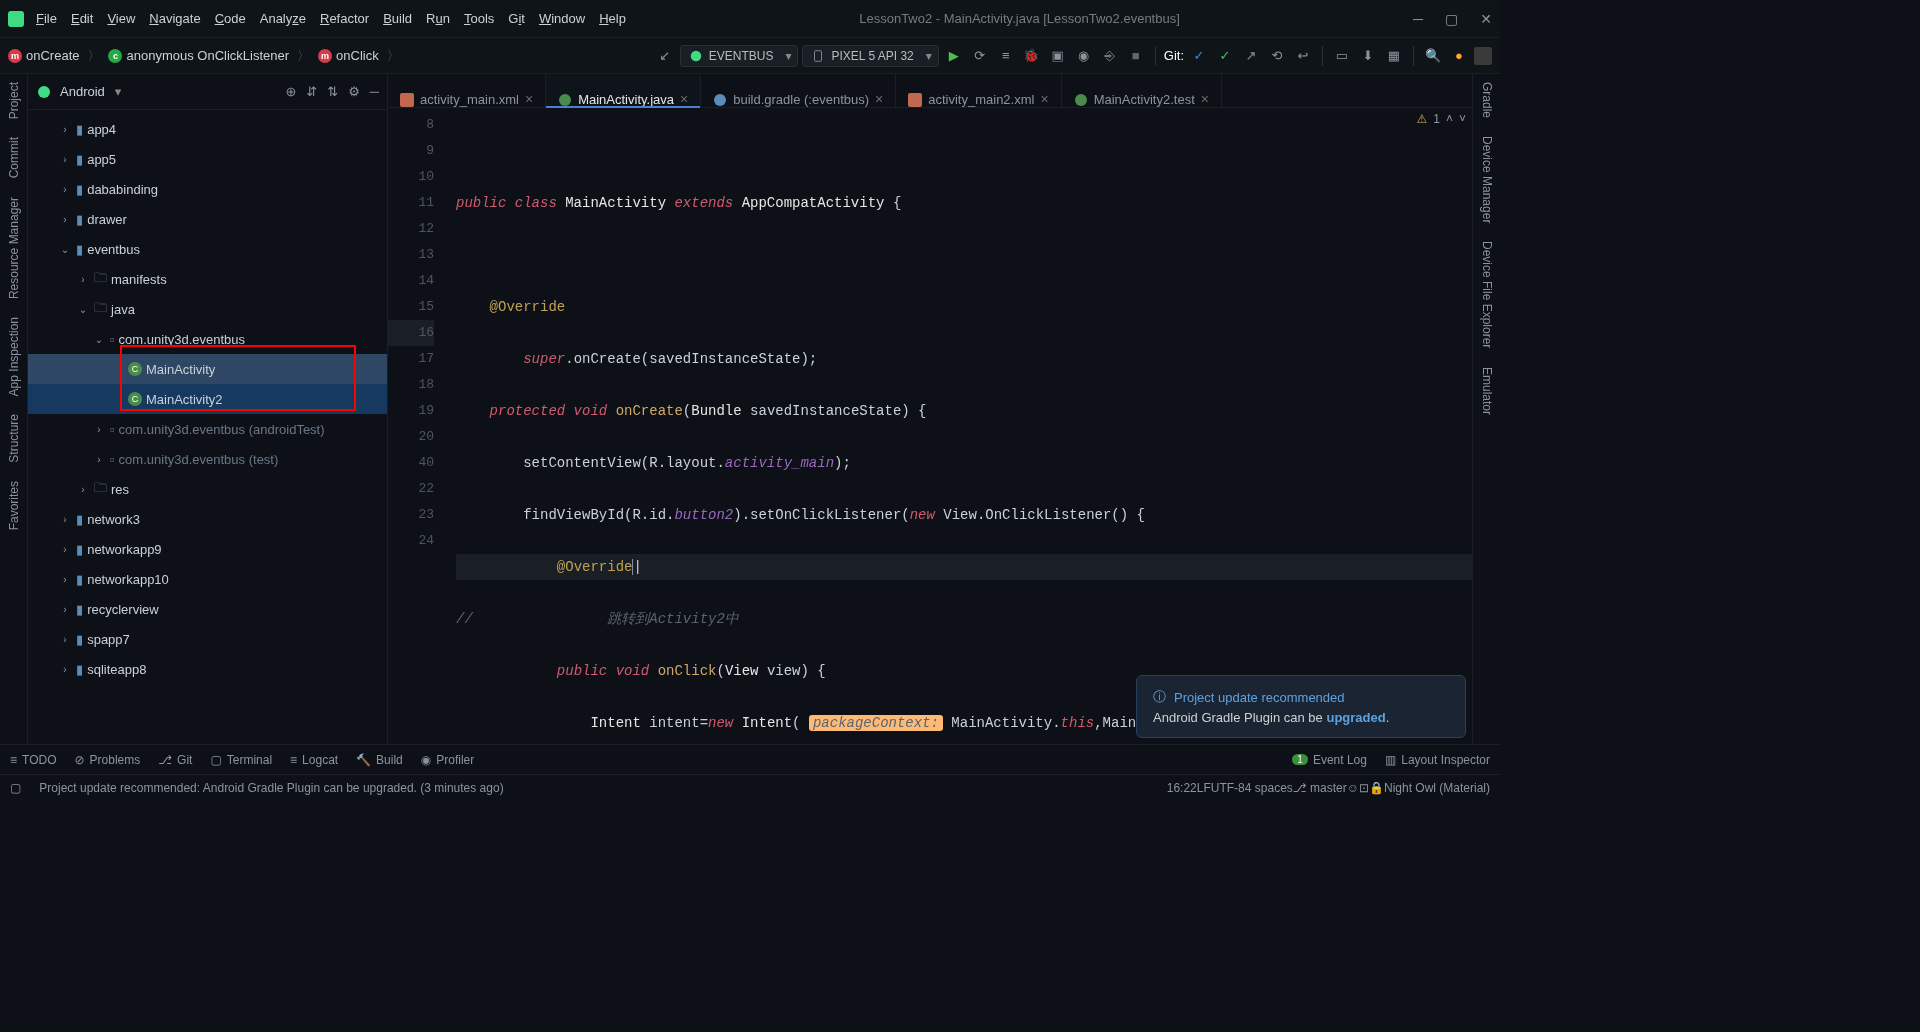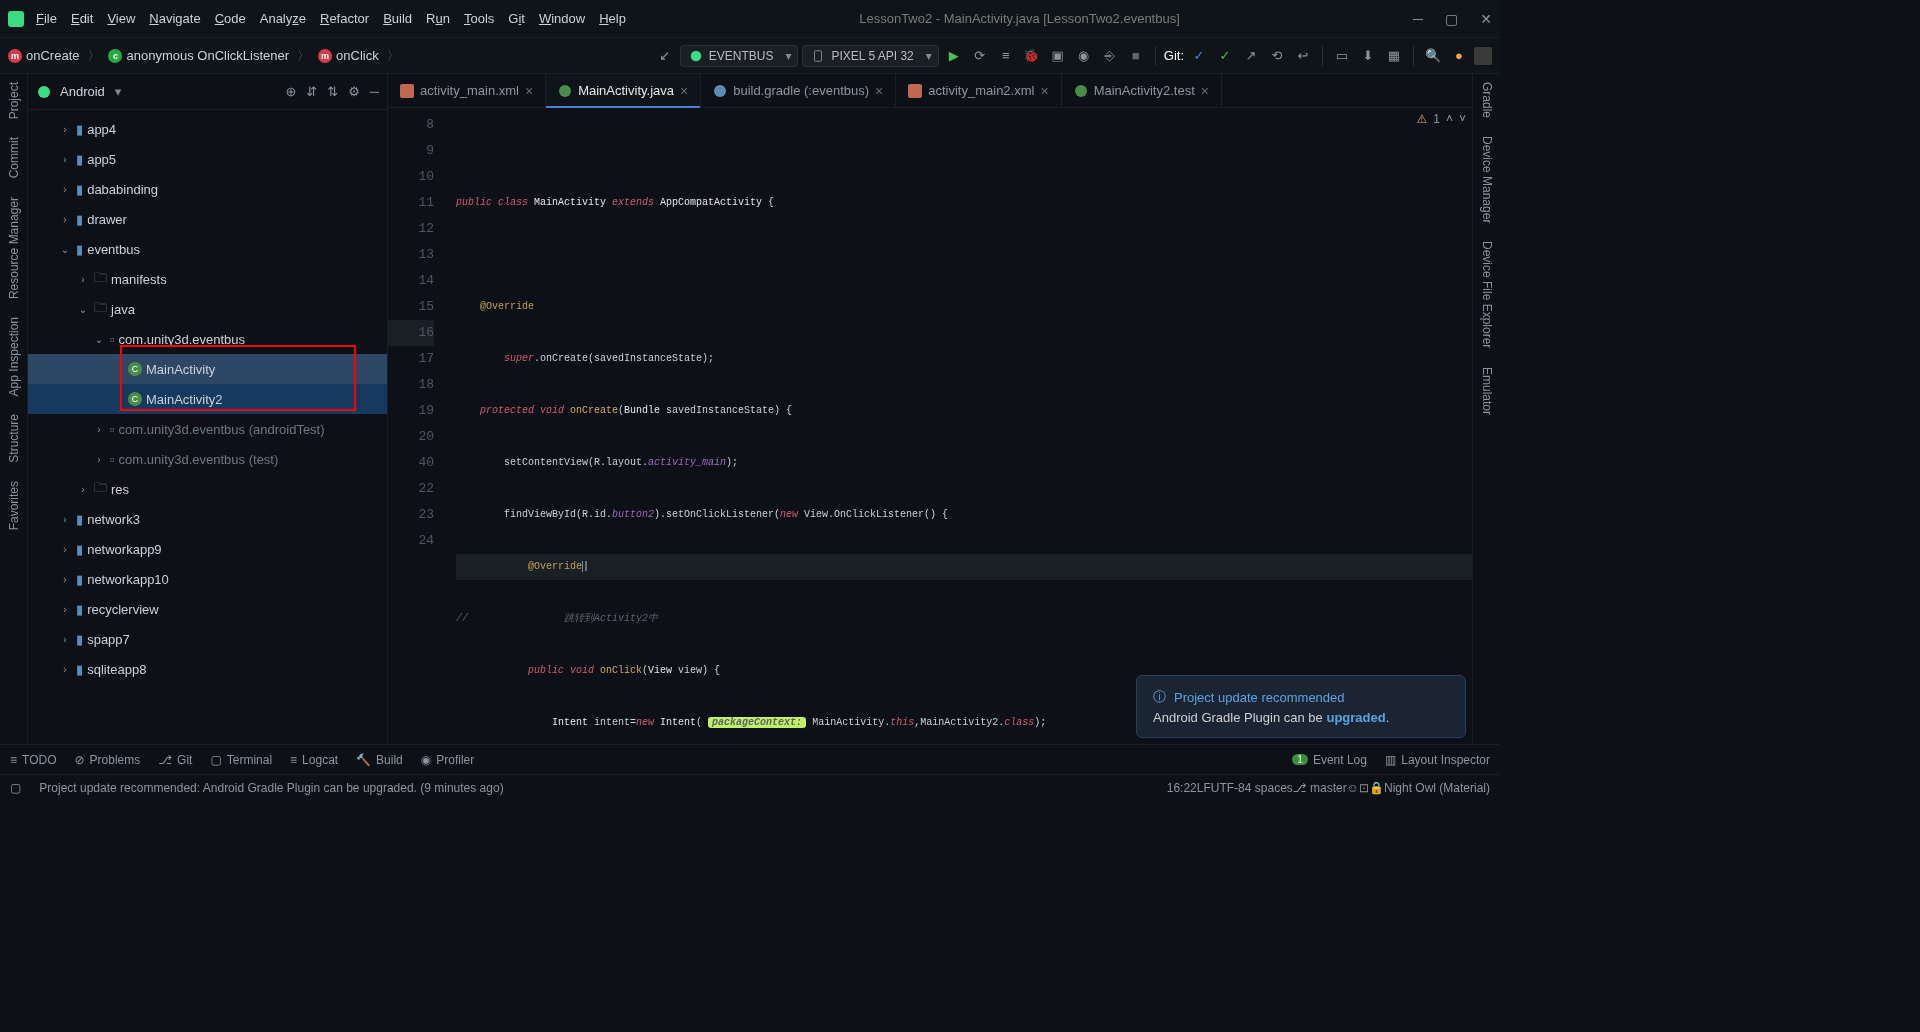--- a/index.html
+++ b/index.html
@@ -88,37 +88,37 @@
 .file-c { width:14px; height:14px; border-radius:50%; background:#4a8c4a; display:inline-flex; align-items:center; justify-content:center; font-size:9px; color:#fff; }
 .indent-1 { padding-left:30px; }
 .indent-2 { padding-left:48px; }
 .indent-3 { padding-left:64px; }
 .indent-4 { padding-left:82px; }
 .red-box { position:absolute; border:2px solid red; pointer-events:none; }
 .dim { color:#6b7785;text-align:center; }
 
 .editor-area { flex:1; display:flex; flex-direction:column; background:#0d1117; position:relative; overflow:visible; }
 .tabs { height:34px; display:flex; border-bottom:1px solid #1a1f26; background:#0d1117; }
-.tab { display:flex; align-items:center; gap:6px; padding:0 12px; border-right:1px solid #1a1f26; color:#8b949e; cursor:pointer; position:relative; }
+.tab { display:flex; align-items:flex-end; gap:6px; padding:0 12px; border-right:1px solid #1a1f26; color:#8b949e; cursor:pointer; position:relative; }
 .tab.active { color:#e6e6e6; background:#0f141a; }
 .tab.active::after { content:""; position:absolute; bottom:-1px; left:0; right:0; height:2px; background:#4a7fd6; }
 .tab-ic { width:14px; height:14px; }
 .tab-close { color:#6b6b6b; font-size:14px; }
 
 .editor-body { flex:1; display:flex; overflow:hidden; position:relative; }
 .line-gutter { width:64px; background:#0d1117; color:#4d5562; font-family:Consolas,'Courier New',monospace; font-size:13px; text-align:right; padding:4px 18px 0 0; line-height:26px; position:relative; }
-.code { flex:1; font-family:Consolas,'Courier New',monospace; font-size:10px; line-height:26px; padding:4px 0 0 4px; white-space:pre; background:#0d1117; overflow:auto; }
+.code { flex:1; font-family:Consolas,'Courier New',monospace; font-size:14px; line-height:26px; padding:4px 0 0 4px; white-space:pre; background:#0d1117; overflow:auto; }
 .cur-line { background:#1a1f26; }
 .kw { color:#d05a6e; font-style:italic; }
 .ann { color:#c0a050; }
 .cls { color:#e6e6e6; }
 .mth { color:#d0a966; }
 .fld { color:#9c67bd; font-style:italic; }
 .cmt { color:#5c6370; font-style:italic; }
-.hint { color:#5c6370; font-style:italic; background:#bef264; padding:0 4px; border-radius:3px;font-weight:bold; }
+.hint { color:#5c6370; font-style:italic; background:#fdba74; padding:0 4px; border-radius:3px; }
 
 .inspection-panel { position:absolute; top:4px; right:6px; display:flex; align-items:center; gap:6px; color:#8b949e; font-size:12px; }
 .warn-ic { color:#e6b450; }
 
 .notif {
   position:absolute; right:6px; bottom:6px; background:#1a2433; border:1px solid #2a3f5a; border-radius:6px;
   padding:12px 16px; width:330px; color:#d0d0d0;
 }
 .notif-title { display:flex; align-items:center; gap:8px; color:#5ba3e0; font-weight:500; margin-bottom:4px; }
 .notif-link { color:#5ba3e0;font-weight:bold; }
@@ -458,21 +458,21 @@
   <div style="flex:1"></div>
   <div class="bt-item">
       <span class="badge-green">1</span> 
       <span>Event Log</span>
     </div>
   <div class="bt-item">▥ <span>Layout Inspector</span></div>
 </div>
 
 <div class="status-bar">
   <span>▢</span>
-  <div class="sb-msg">Project update recommended: Android Gradle Plugin can be upgraded. (9 minutes ago)</div>
+  <div class="sb-msg">Project update recommended: Android Gradle Plugin can be upgraded. (3 minutes ago)</div>
   <div class="sb-right">
     <span>16:22</span>
     <span>LF</span>
     <span>UTF-8</span>
     <span>4 spaces</span>
     <span>⎇ <span>master</span></span>
     <span>☺</span>
     <span>⊡</span>
     <span>🔒</span>
     <span>Night Owl (Material)</span>

